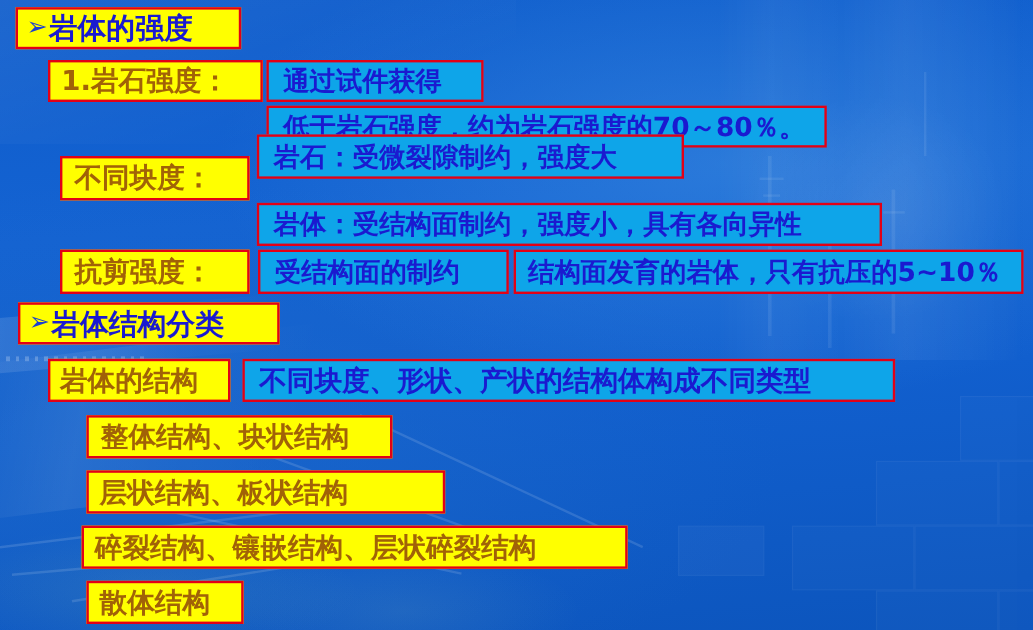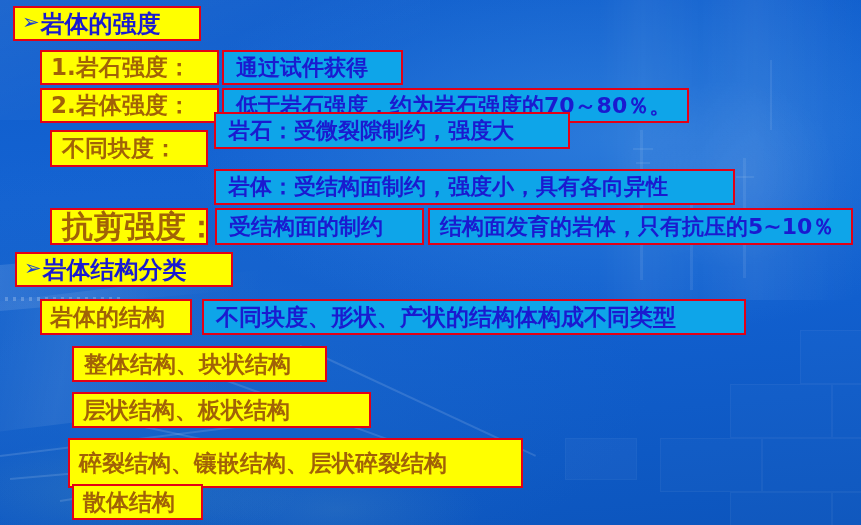--- a/index.html
+++ b/index.html
@@ -140,32 +140,32 @@
   #b-rock-label { left: 40px;  top: 50px;  width: 179px; height: 35px; padding-left: 9px; font-size: 23px; }
   #b-rock-val   { left: 222px; top: 50px;  width: 181px; height: 35px; padding-left: 12px; font-size: 22px; }
   
   #b-mass-label { left: 40px;  top: 88px;  width: 179px; height: 35px; padding-left: 9px; font-size: 23px; }
   #b-mass-val   { left: 222px; top: 88px;  width: 467px; height: 35px; padding-left: 12px; font-size: 22px; }
   
   #b-comp-label { left: 50px;  top: 130px; width: 158px; height: 37px; padding-left: 10px; font-size: 23px; }
   #b-comp-v1    { left: 214px; top: 112px; width: 356px; height: 37px; padding-left: 12px; font-size: 22px; }
   #b-comp-v2    { left: 214px; top: 169px; width: 521px; height: 36px; padding-left: 12px; font-size: 22px; }
   
-  #b-shear-label { left: 50px;  top: 208px; width: 158px; height: 37px; padding-left: 10px; font-size: 31px; }
+  #b-shear-label { left: 50px;  top: 208px; width: 158px; height: 37px; padding-left: 10px; font-size: 23px; }
   #b-shear-v1    { left: 215px; top: 208px; width: 209px; height: 37px; padding-left: 12px; font-size: 22px; }
   #b-shear-v2    { left: 428px; top: 208px; width: 425px; height: 37px; padding-left: 10px; font-size: 22px; }
   
   #h2 { left: 15px; top: 252px; width: 218px; height: 35px; padding-left: 7px; font-size: 24px; }
   
   #b-struct-label { left: 40px;  top: 299px; width: 152px; height: 36px; padding-left: 8px; font-size: 23px; }
   #b-struct-val   { left: 202px; top: 299px; width: 544px; height: 36px; padding-left: 12px; font-size: 23px; }
   
   #b-type1 { left: 72px; top: 346px; width: 255px; height: 36px; padding-left: 10px; font-size: 23px; }
   #b-type2 { left: 72px; top: 392px; width: 299px; height: 36px; padding-left: 9px;  font-size: 23px; }
-  #b-type3 { left: 68px; top: 438px; width: 455px; height: 50px; padding-left: 9px;  font-size: 23px; }
+  #b-type3 { left: 68px; top: 438px; width: 455px; height: 36px; padding-left: 9px;  font-size: 23px; }
   #b-type4 { left: 72px; top: 484px; width: 131px; height: 36px; padding-left: 9px;  font-size: 23px; }
 </style>
 </head>
 <body>
 
 <div id="slide">
 
   <div class="bg-layer bg-base"></div>
   <div class="bg-layer">
     <div class="bg-glow-tl"></div>
@@ -208,23 +208,20 @@
       <span class="txt">岩体的强度</span>
   </div>
 
   <div class="box box-yellow" id="b-rock-label">
     <span class="txt">1.岩石强度：</span>
   </div>
   <div class="box box-white" id="b-rock-val">
     <span class="txt">通过试件获得</span>
   </div>
 
-  <div class="box box-yellow" id="b-mass-label">
-    <span class="txt">2.岩体强度：</span>
-  </div>
   <div class="box box-white" id="b-mass-val">
     <span class="txt">低于岩石强度，约为岩石强度的70～80％。</span>
   </div>
 
   <div class="box box-yellow" id="b-comp-label">
     <span class="txt">不同块度：</span>
   </div>
   <div class="box box-white" id="b-comp-v1">
     <span class="txt">岩石：受微裂隙制约，强度大</span>
   </div>

